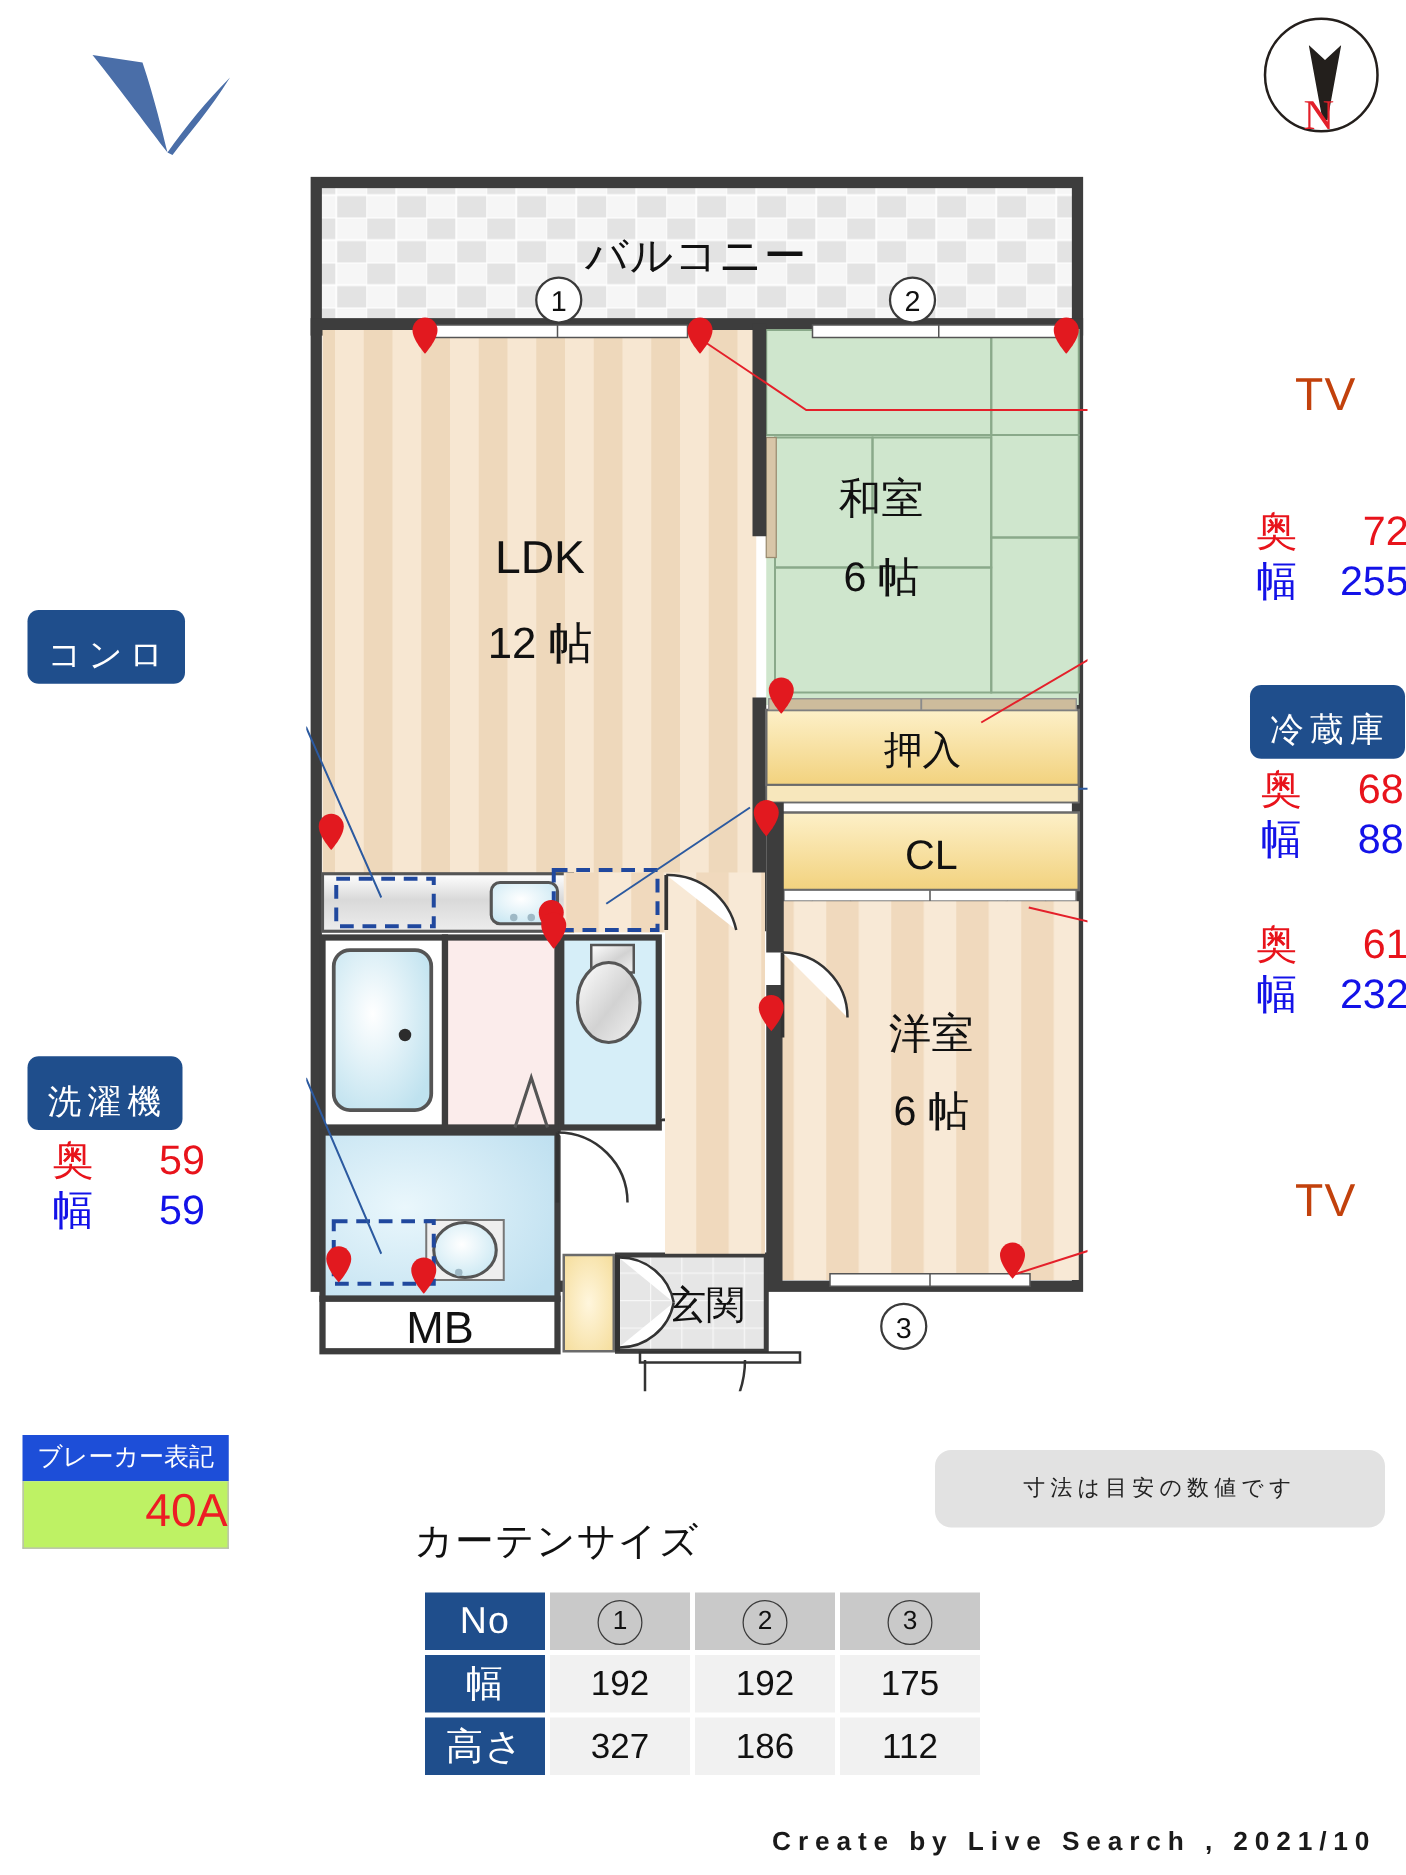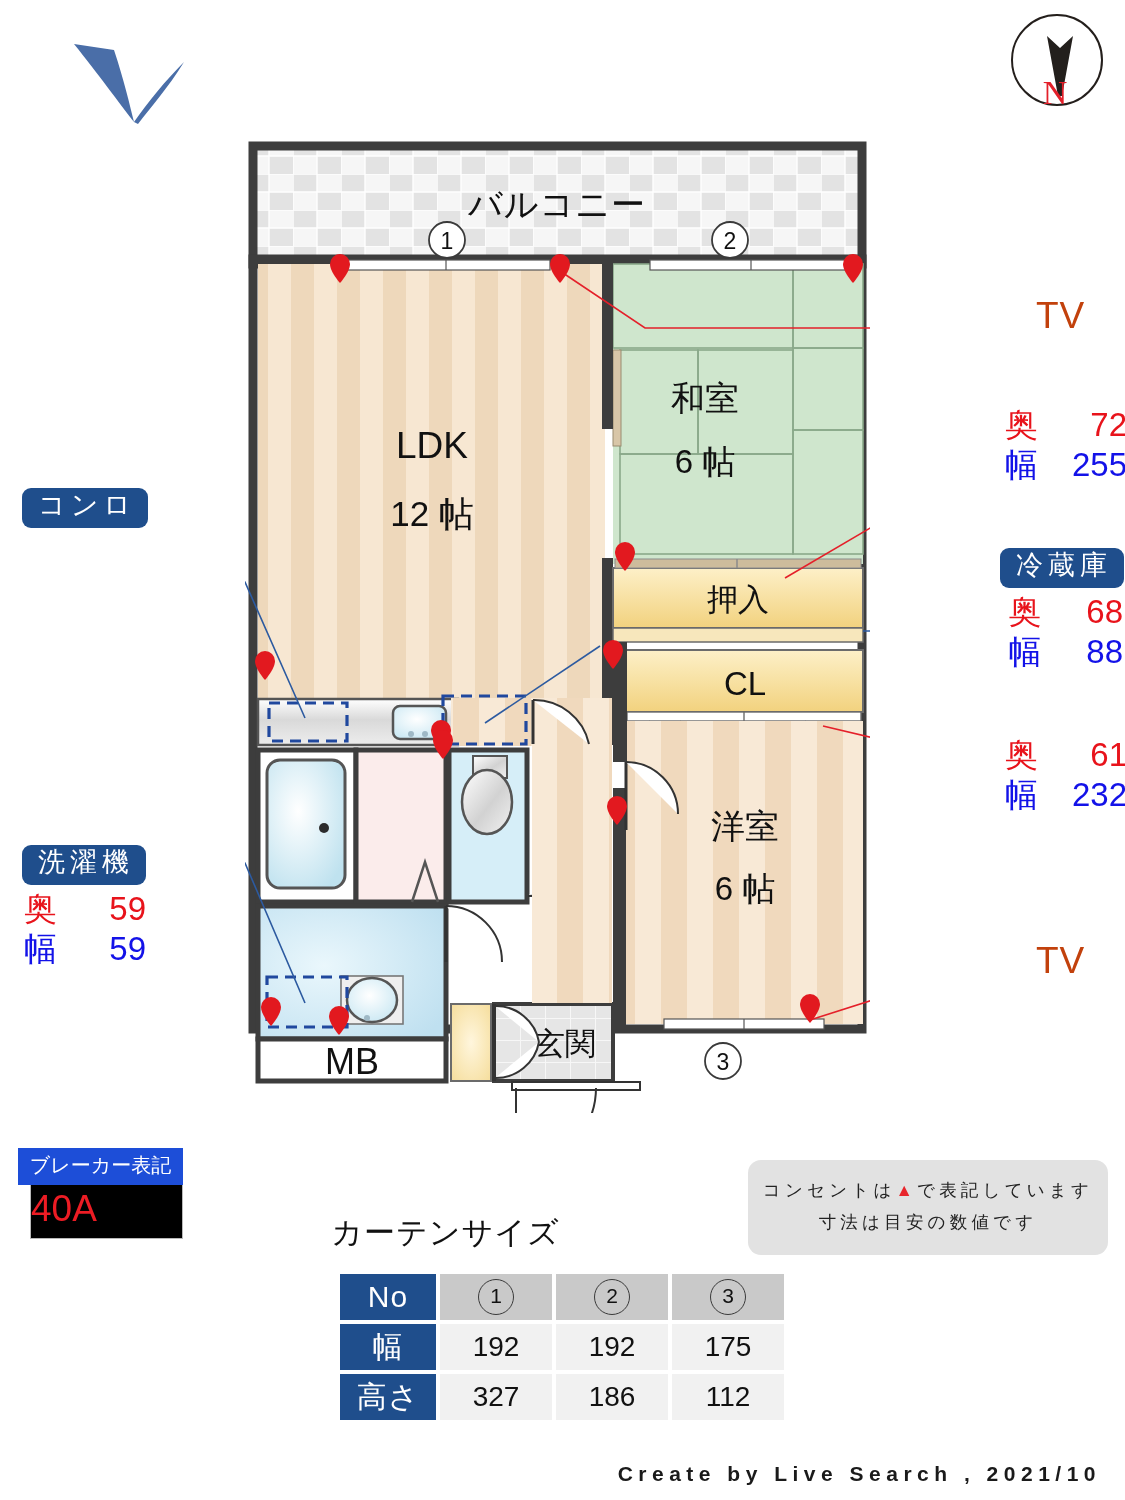--- a/index.html
+++ b/index.html
@@ -21,52 +21,52 @@
   #compass .needle{position:absolute;left:36px;top:22px;}
   #compass .n{position:absolute;left:0;top:60px;width:88px;text-align:center;
       font-size:34px;color:#e3202a;font-family:"Liberation Serif",serif;}
 
   
   #plan{left:245px;top:138px;width:625px;height:975px;}
   #plan svg{display:block;}
 
   
   .badge{background:#1f4e8c;color:#fff;border-radius:9px;text-align:center;
-         font-size:27px;letter-spacing:5px;padding:2px 12px 7px 16px;
+         font-size:27px;letter-spacing:5px;padding:21px 12px 7px 16px;
          font-weight:400;line-height:1.15;white-space:nowrap;display:inline-block;}
   .dimrow{font-size:33px;line-height:1.22;white-space:nowrap;}
   .dimrow .lbl-d{color:#e8131b;}
   .dimrow .lbl-w{color:#1312e8;}
   .dimrow .v-d{color:#e8131b;}
   .dimrow .v-w{color:#1312e8;}
   .dimrow .lab{display:inline-block;width:48px;}
   .dimrow .val{display:inline-block;min-width:74px;text-align:right;}
 
   #cal-konro{left:10px;top:488px;}
   #cal-konro .badge{margin-left:12px;}
   #cal-konro .dims{margin-left:14px;margin-top:4px;}
   #cal-sentaku{left:10px;top:845px;}
   #cal-sentaku .badge{margin-left:12px;}
-  #cal-sentaku .dims{margin-left:14px;margin-top:4px;}
+  #cal-sentaku .dims{margin-left:32px;margin-top:4px;}
 
   #cal-oshiire{left:1005px;top:405px;}
   #cal-reizouko{left:1000px;top:548px;text-align:center;}
   #cal-reizouko .dims{margin-top:4px;}
   #cal-cl{left:1005px;top:735px;}
 
   .tv-label{color:#c2410c;font-size:37px;letter-spacing:1px;}
   #tv1{left:1036px;top:295px;}
   #tv2{left:1036px;top:940px;}
 
   
   #breaker{left:18px;top:1148px;width:165px;}
   #breaker .hd{background:#1d4ed8;color:#fff;font-size:20px;text-align:center;
       padding:4px 0 6px;letter-spacing:0px;}
-  #breaker .bd{border:1px solid #b9b9b9;border-top:none;background:#000000;text-align:left;
-      color:#ed1c24;font-size:37px;padding:3px 0 8px;margin-left:12px;}
+  #breaker .bd{border:1px solid #b9b9b9;border-top:none;background:#bef264;text-align:right;
+      color:#ed1c24;font-size:37px;padding:3px 0 8px;}
 
   
   #note{left:748px;top:1160px;width:360px;background:#e2e2e2;border-radius:13px;
         padding:14px 0 16px 0;}
   #note div{font-size:17.5px;color:#222;letter-spacing:4.2px;line-height:1.85;
         text-align:center;}
   #note .tri{color:#e8262c;}
 
   
   #curtain-title{left:0;top:1212px;width:891px;text-align:center;font-size:31px;color:#111;
@@ -385,21 +385,20 @@
 
 <div class="abs tv-label" id="tv1">TV</div>
 <div class="abs tv-label" id="tv2">TV</div>
 
 <div class="abs" id="breaker">
   <div class="hd">ブレーカー表記</div>
   <div class="bd">40A</div>
 </div>
 
 <div class="abs" id="note">
-  <div><span>コンセントは</span><span class="tri">▲</span><span>で表記しています</span></div>
   <div>寸法は目安の数値です</div>
 </div>
 
 <div class="abs" id="curtain-title">カーテンサイズ</div>
 <div class="abs" id="curtain">
   <table>
     <tbody>
         <tr>
       <td class="hd">No</td>
       <td class="nohd"><span class="circnum">1</span></td>

